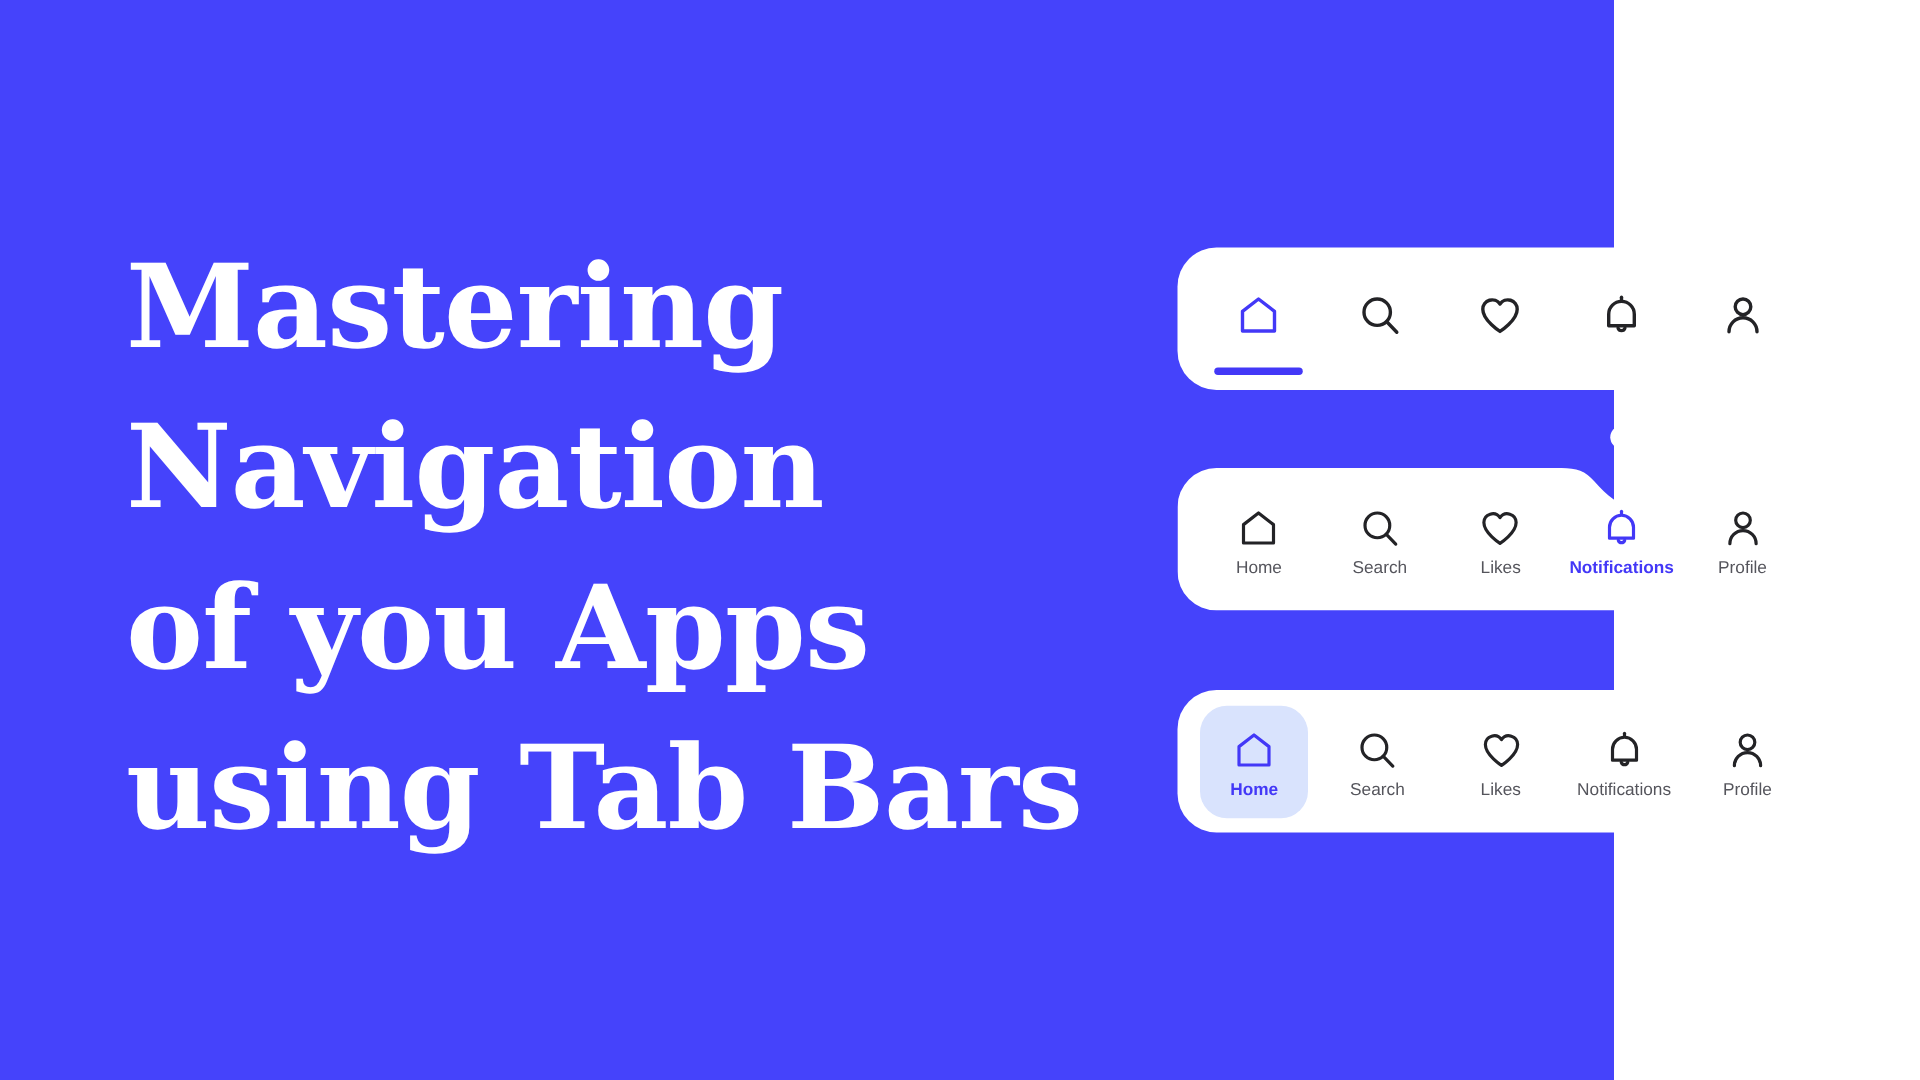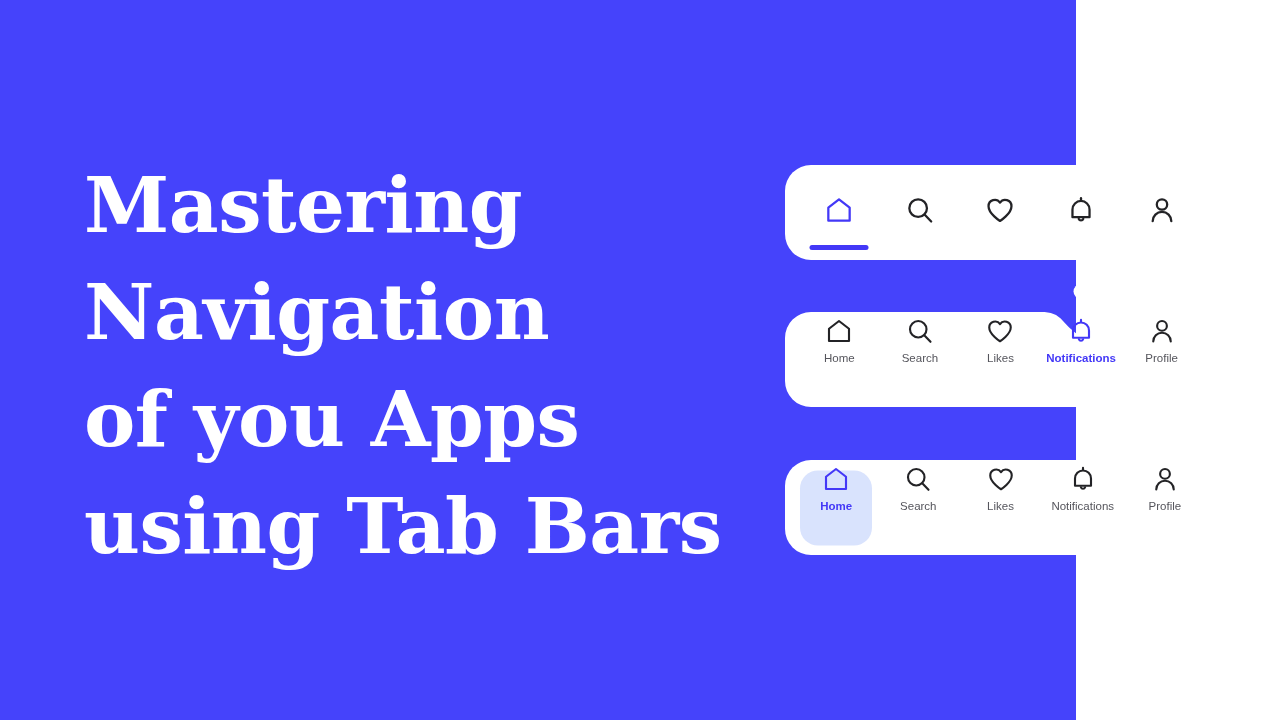--- a/index.html
+++ b/index.html
@@ -55,20 +55,21 @@
   }
   #card1 .tabs { padding:0 14px; }
   #card2 .tabs { padding:0 14px; }
   #card3 .tabs { padding:0 10px; }
 
   .tab {
     flex:1;
     display:flex;
     flex-direction:column;
     align-items:center;
+    justify-content:center;
     gap:6px;
     position:relative;
     height:100%;
   }
   #card1 .tab { justify-content:center; padding-bottom:6px; }
   #card2 .tab, #card3 .tab { padding-top:4px; }
 
   .ico { display:block; width:30px; height:30px; }
   #card1 .ico { width:32px; height:32px; }
 

